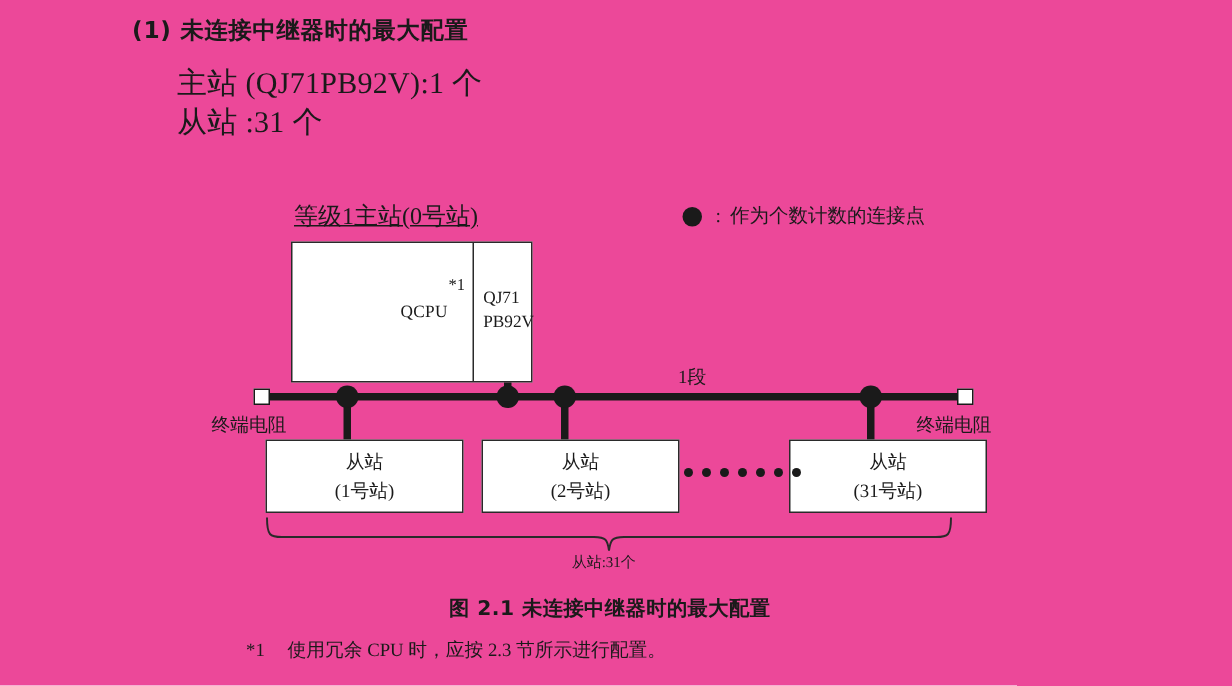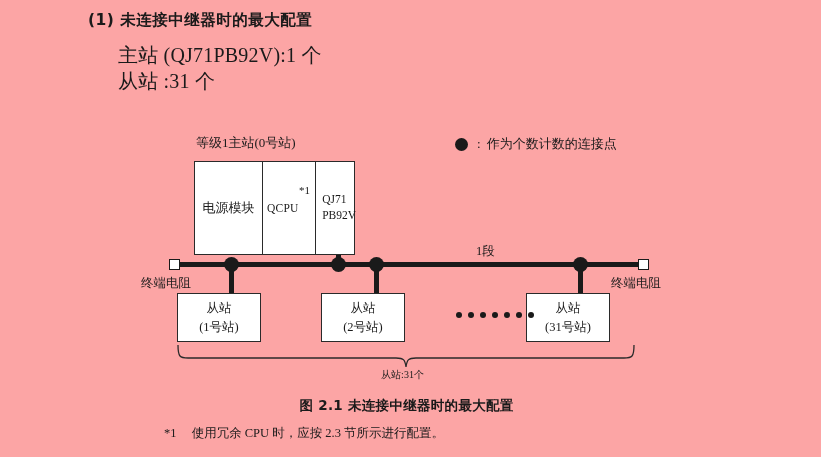--- a/index.html
+++ b/index.html
@@ -4,21 +4,21 @@
 <style>
   html, body {
     margin: 0;
     padding: 0;
     background: #ffffff;
   }
   #page {
     position: relative;
     width: 821px;
     height: 457px;
-    background: #fca5a5;
+    background: #ec4899;
     font-family: "Liberation Serif", "DejaVu Serif", serif;
     color: #1a1a1a;
     overflow: hidden;
   }
   .abs { position: absolute; }
 
   
   .sec-title {
     left: 88px; top: 10px;
     font-family: "DejaVu Sans", "Liberation Sans", sans-serif;
@@ -49,22 +49,23 @@
     border-radius: 50%;
     background: #1a1a1a;
     display: inline-block;
     margin-right: 9px;
   }
   .legend-colon { margin-right: 6px; }
 
   
   .master-label {
     left: 196px; top: 134px;
-    font-size: 13px;
-    white-space: nowrap;
+    font-size: 16px;
+    white-space: nowrap;
+    text-decoration: underline;
   }
 
   
   .rack {
     left: 194px; top: 161px;
     width: 161px; height: 94px;
     border: 1.3px solid #2a2a2a;
     box-sizing: border-box;
     background: #fff;
   }
@@ -134,27 +135,26 @@
     top: 257px;
   }
   .drop {
     width: 4.5px;
     background: #1a1a1a;
   }
   .seg-label {
     left: 452px; top: 243px;
     font-size: 12.5px;
     white-space: nowrap;
-    margin-left: 24px;
   }
 
   
   .slave {
     top: 293px;
-    width: 84px; height: 49px;
+    width: 132px; height: 49px;
     border: 1.3px solid #2a2a2a;
     box-sizing: border-box;
     background: #fff;
     display: flex;
     flex-direction: column;
     align-items: center;
     justify-content: center;
     font-size: 12.5px;
     line-height: 1.45;
   }
@@ -211,23 +211,20 @@
 
   <div class="abs legend">
     <span class="legend-dot"></span>
     <span class="legend-colon">:</span>
     <span>作为个数计数的连接点</span>
   </div>
 
   <div class="abs master-label">等级1主站(0号站)</div>
 
   <div class="abs rack">
-    <div class="rack-cell cell-psu">
-      <span>电源模块</span>
-    </div>
     <div class="rack-cell cell-cpu">
       <span class="cpu-text">QCPU</span>
       <span class="cpu-star">*1</span>
     </div>
     <div class="rack-cell cell-pb">
       <div>
         <div>QJ71</div>
         <div>PB92V</div>
       </div>
     </div>

